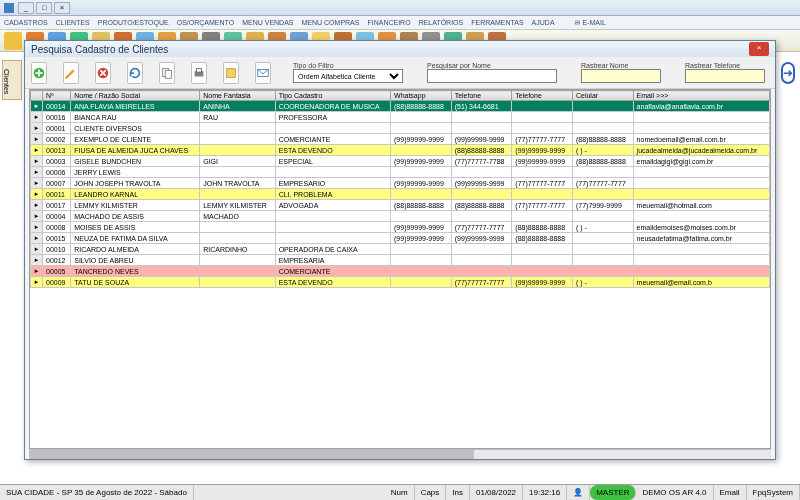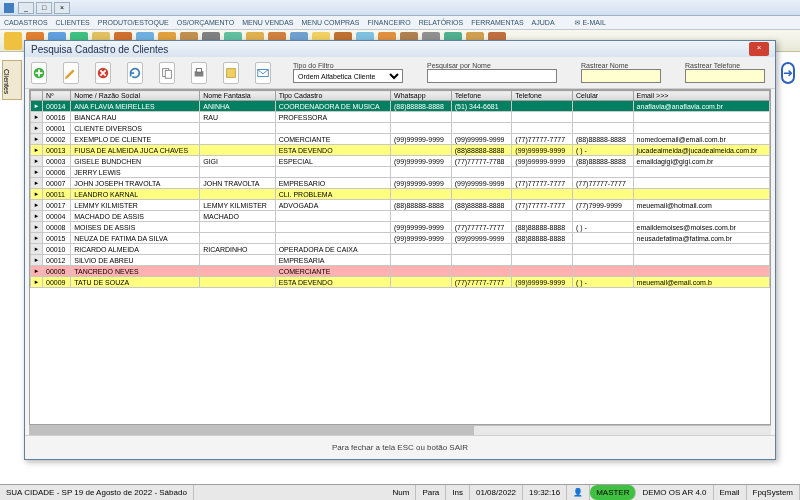--- a/index.html
+++ b/index.html
@@ -406,27 +406,26 @@
             <td>( )    -</td>
             <td>meuemail@email.com.b</td>
           </tr>
         </tbody>
     </table>
   </div>
 
   <div class="dlg-scroll">
       <div class="dlg-scroll-thumb"></div>
     </div>
-  <div class="dlg-footer">Para fechar a tela ESC ou botão SAIR</div>
 </div>
 
 <div class="statusbar">
-  <div class="status-cell">SUA CIDADE - SP 19 de Agosto de 2022 - Sábado</div>
+  <div class="status-cell">SUA CIDADE - SP 35 de Agosto de 2022 - Sábado</div>
   <div class="status-cell status-right">Num</div>
-  <div class="status-cell">Para</div>
+  <div class="status-cell">Caps</div>
   <div class="status-cell">Ins</div>
   <div class="status-cell">01/08/2022</div>
   <div class="status-cell">19:32:16</div>
   <div class="status-cell">👤</div>
   <div class="status-cell status-green">MASTER</div>
   <div class="status-cell">DEMO OS AR 4.0</div>
   <div class="status-cell">Email</div>
   <div class="status-cell">FpqSystem</div>
 </div>
 

